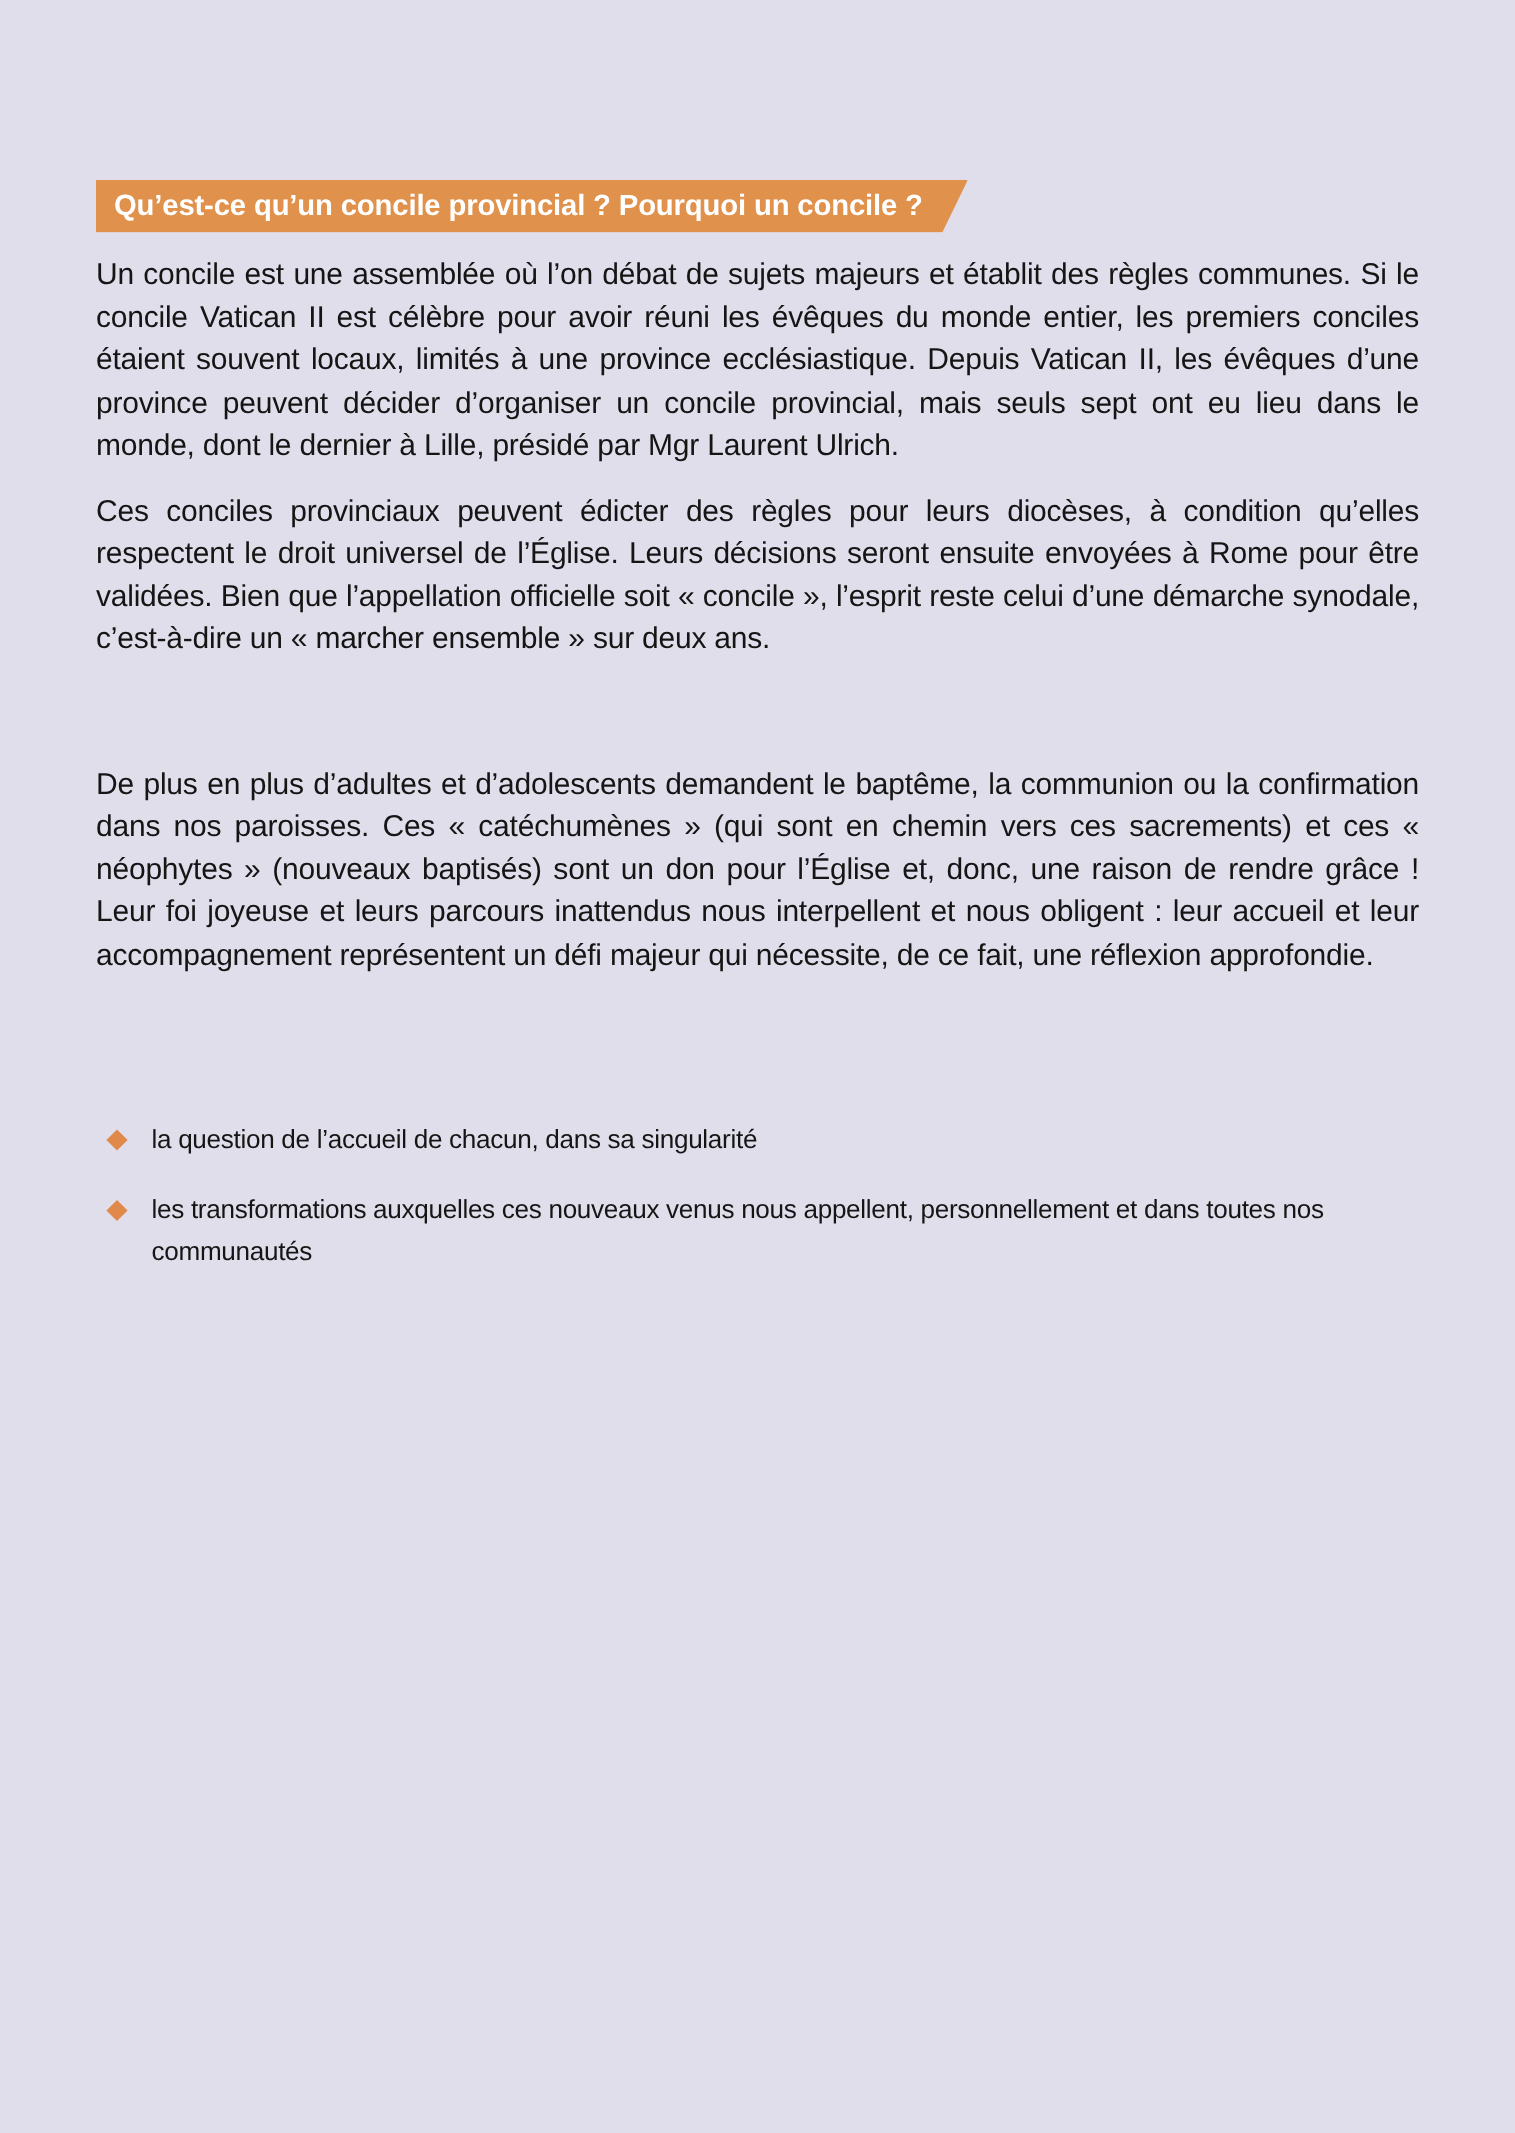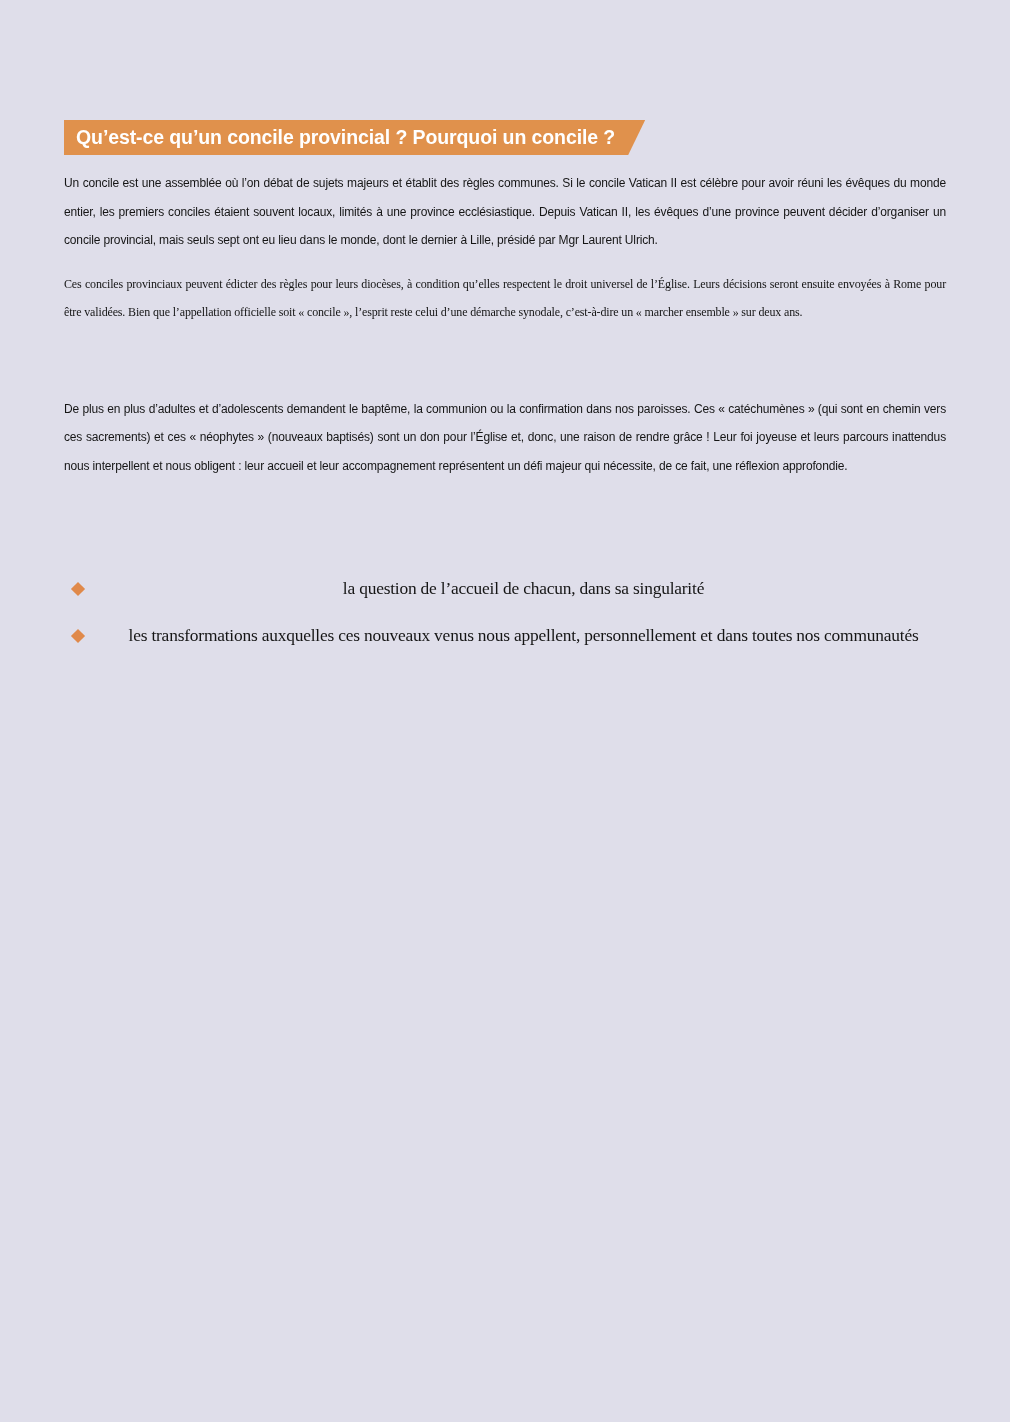--- a/index.html
+++ b/index.html
@@ -43,28 +43,28 @@
     letter-spacing: -0.1px;
     white-space: nowrap;
     -webkit-clip-path: polygon(0 0, 100% 0, calc(100% - 17px) 100%, 0 100%);
     clip-path: polygon(0 0, 100% 0, calc(100% - 17px) 100%, 0 100%);
     box-sizing: border-box;
   }
 
   
   p.body {
     margin: 0 0 15px 0;
-    font-size: 12px;
+    font-size: 20px;
     line-height: 28.5px;
     text-align: justify;
     text-justify: inter-word;
     color: #151515;
     letter-spacing: -0.15px;
   }
-  p.body.last { margin-bottom: 0; font-family: Liberation Serif, serif; }
+  p.body.last { margin-bottom: 0; }
   p.body.noj { text-align: left; }
 
   .section { margin: 0; }
 
   .gap-after-banner { height: 14px; }
   .gap-section-1 { height: 54px; }
   .gap-section-2 { height: 52px; }
 
   .top-gap { height: 120px; }
 
@@ -73,24 +73,23 @@
     list-style: none;
     margin: 13px 0 0 0;
     padding: 0;
   }
   ul.bullets li {
     position: relative;
     padding-left: 37px;
     margin-bottom: 18px;
     font-size: 17.4px;
     line-height: 28.5px;
-    text-align: center;
+    text-align: left;
     letter-spacing: -0.2px;
     color: #151515;
-    font-family: Liberation Serif, serif;
   }
   ul.bullets li:last-child { margin-bottom: 16px; }
   .diamond {
     position: absolute;
     left: 9px;
     top: 10px;
     width: 10px;
     height: 10px;
     background: #e0894a;
     transform: rotate(45deg);

